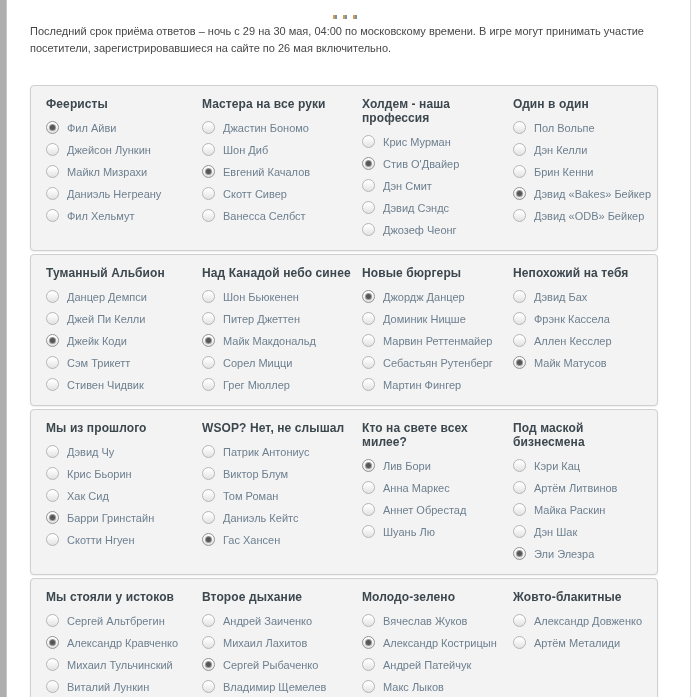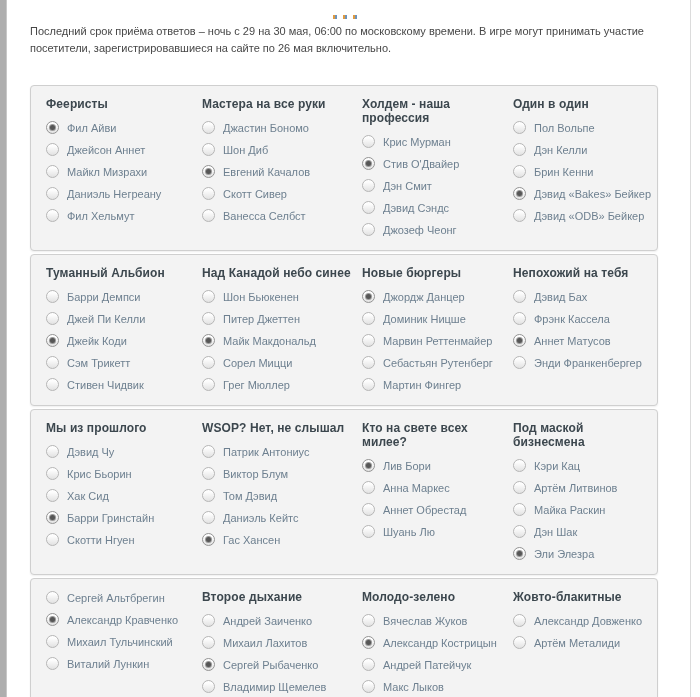--- a/index.html
+++ b/index.html
@@ -74,33 +74,33 @@
 
 <div class="left-strip"></div>
 <div class="right-line"></div>
 
 <div class="content">
 
   <div class="dots">
     <span class="dot"></span><span class="dot"></span><span class="dot"></span>
   </div>
 
-  <p class="intro">Последний срок приёма ответов – ночь с 29 на 30 мая, 06:00 по московскому времени. В игре могут принимать участие посетители, зарегистрировавшиеся на сайте по 26 мая включительно.</p>
+  <p class="intro">Последний срок приёма ответов – ночь с 29 на 30 мая, 04:00 по московскому времени. В игре могут принимать участие посетители, зарегистрировавшиеся на сайте по 26 мая включительно.</p>
 
   <div class="poll">
       <div class="section">
         <div class="group">
           <div class="group-title">Фееристы</div>
           <div class="option">
             <span class="radio checked"></span>
             <span class="option-label">Фил Айви</span>
           </div>
           <div class="option">
             <span class="radio"></span>
-            <span class="option-label">Джейсон Аннет</span>
+            <span class="option-label">Джейсон Лункин</span>
           </div>
           <div class="option">
             <span class="radio"></span>
             <span class="option-label">Майкл Мизрахи</span>
           </div>
           <div class="option">
             <span class="radio"></span>
             <span class="option-label">Даниэль Негреану</span>
           </div>
           <div class="option">
@@ -176,21 +176,21 @@
             <span class="radio"></span>
             <span class="option-label">Дэвид «ODB» Бейкер</span>
           </div>
         </div>
       </div>
       <div class="section">
         <div class="group">
           <div class="group-title">Туманный Альбион</div>
           <div class="option">
             <span class="radio"></span>
-            <span class="option-label">Барри Демпси</span>
+            <span class="option-label">Данцер Демпси</span>
           </div>
           <div class="option">
             <span class="radio"></span>
             <span class="option-label">Джей Пи Келли</span>
           </div>
           <div class="option">
             <span class="radio checked"></span>
             <span class="option-label">Джейк Коди</span>
           </div>
           <div class="option">
@@ -252,26 +252,26 @@
           <div class="group-title">Непохожий на тебя</div>
           <div class="option">
             <span class="radio"></span>
             <span class="option-label">Дэвид Бах</span>
           </div>
           <div class="option">
             <span class="radio"></span>
             <span class="option-label">Фрэнк Кассела</span>
           </div>
           <div class="option">
-            <span class="radio checked"></span>
-            <span class="option-label">Аннет Матусов</span>
-          </div>
-          <div class="option">
-            <span class="radio"></span>
-            <span class="option-label">Энди Франкенбергер</span>
+            <span class="radio"></span>
+            <span class="option-label">Аллен Кесслер</span>
+          </div>
+          <div class="option">
+            <span class="radio checked"></span>
+            <span class="option-label">Майк Матусов</span>
           </div>
         </div>
       </div>
       <div class="section">
         <div class="group">
           <div class="group-title">Мы из прошлого</div>
           <div class="option">
             <span class="radio"></span>
             <span class="option-label">Дэвид Чу</span>
           </div>
@@ -297,21 +297,21 @@
           <div class="option">
             <span class="radio"></span>
             <span class="option-label">Патрик Антониус</span>
           </div>
           <div class="option">
             <span class="radio"></span>
             <span class="option-label">Виктор Блум</span>
           </div>
           <div class="option">
             <span class="radio"></span>
-            <span class="option-label">Том Дэвид</span>
+            <span class="option-label">Том Роман</span>
           </div>
           <div class="option">
             <span class="radio"></span>
             <span class="option-label">Даниэль Кейтс</span>
           </div>
           <div class="option">
             <span class="radio checked"></span>
             <span class="option-label">Гас Хансен</span>
           </div>
         </div>
@@ -353,20 +353,21 @@
             <span class="option-label">Дэн Шак</span>
           </div>
           <div class="option">
             <span class="radio checked"></span>
             <span class="option-label">Эли Элезра</span>
           </div>
         </div>
       </div>
       <div class="section">
         <div class="group">
+          <div class="group-title">Мы стояли у истоков</div>
           <div class="option">
             <span class="radio"></span>
             <span class="option-label">Сергей Альтбрегин</span>
           </div>
           <div class="option">
             <span class="radio checked"></span>
             <span class="option-label">Александр Кравченко</span>
           </div>
           <div class="option">
             <span class="radio"></span>

